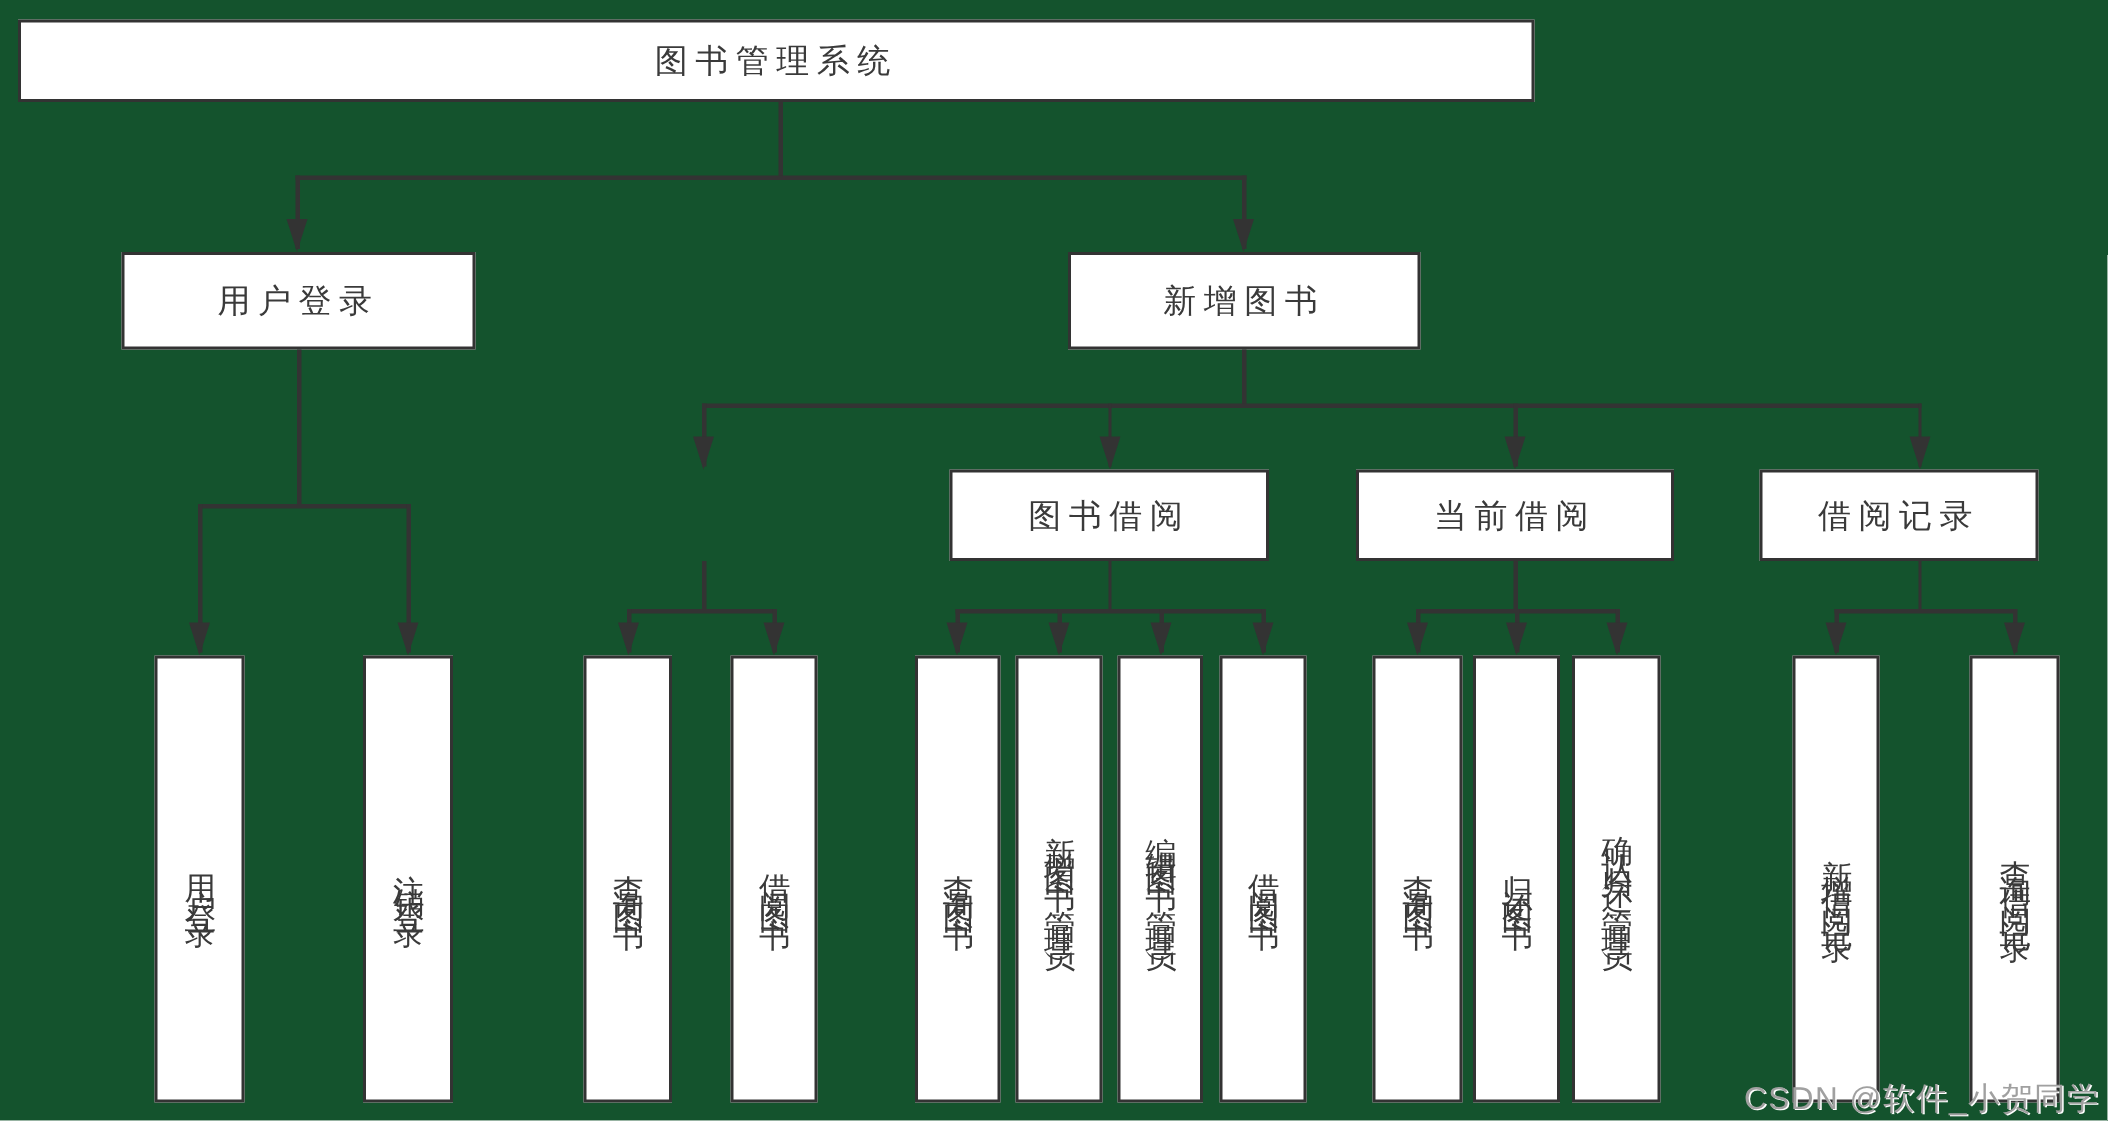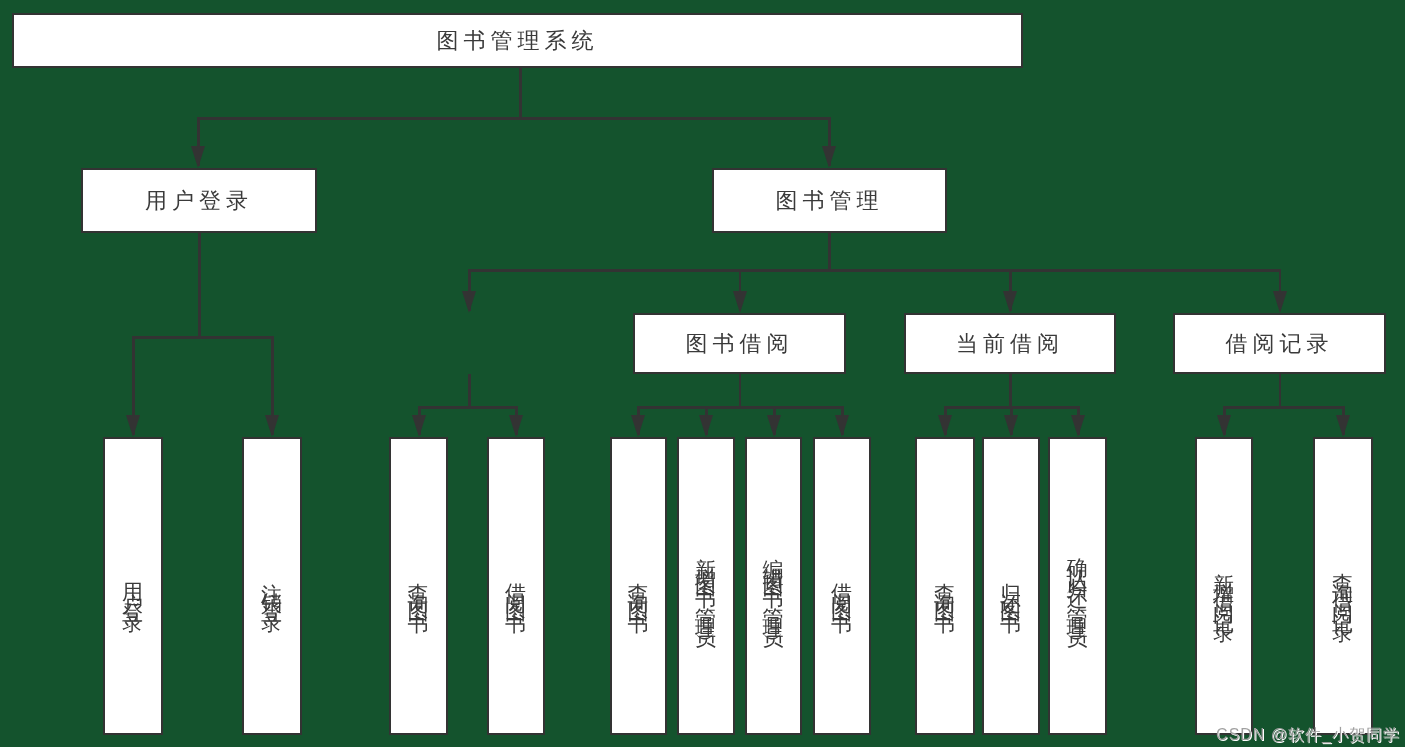--- a/index.html
+++ b/index.html
@@ -43,21 +43,21 @@
     position: absolute;
     width: 0; height: 0;
     border-left: 7.5px solid transparent;
     border-right: 7.5px solid transparent;
     border-top: 22px solid #333333;
   }
   .watermark {
     position: absolute;
     right: 5px;
     bottom: 1px;
-    font-size: 16px;
+    font-size: 21px;
     color: #a0a0a0;
     letter-spacing: 1px;
     text-shadow: 1px 1px 0 #ffffff;
     z-index: 10;
     white-space: nowrap;
   }
 </style>
 </head>
 <body>
 
@@ -71,21 +71,21 @@
   <div class="hline" style="left:197px; top:117px; width:634px;"></div>
   <div class="vline" style="left:197px; top:117px; height:49px;"></div>
   <div class="arrow" style="left:190.5px; top:146px;"></div>
   <div class="vline" style="left:828px; top:117px; height:49px;"></div>
   <div class="arrow" style="left:821.5px; top:146px;"></div>
 
   <div class="node" style="left:81px; top:168px; width:236px; height:65px;">
     <span class="hlabel">用户登录</span>
   </div>
   <div class="node" style="left:712px; top:168px; width:235px; height:65px;">
-    <span class="hlabel">图书管理</span>
+    <span class="hlabel">新增图书</span>
   </div>
 
   <div class="vline" style="left:198px; top:233px; height:104px;"></div>
   <div class="hline" style="left:132px; top:336px; width:141px;"></div>
   <div class="vline" style="left:132px; top:336px; height:99px;"></div>
   <div class="arrow" style="left:125.5px; top:415px;"></div>
   <div class="vline" style="left:271px; top:336px; height:99px;"></div>
   <div class="arrow" style="left:264.5px; top:415px;"></div>
 
   <div class="vline" style="left:828px; top:233px; height:38px;"></div>
@@ -98,21 +98,21 @@
   <div class="arrow" style="left:1002.5px; top:291px;"></div>
   <div class="vline" style="left:1278.5px; top:269px; height:42px;"></div>
   <div class="arrow" style="left:1272.5px; top:291px;"></div>
 
   <div class="node" style="left:633px; top:313px; width:213px; height:61px;">
     <span class="hlabel">图书借阅</span>
   </div>
   <div class="node" style="left:904px; top:313px; width:212px; height:61px;">
     <span class="hlabel">当前借阅</span>
   </div>
-  <div class="node" style="left:1173px; top:313px; width:213px; height:61px;text-align:center;">
+  <div class="node" style="left:1173px; top:313px; width:186px; height:61px;text-align:center;">
     <span class="hlabel">借阅记录</span>
   </div>
 
   <div class="vline" style="left:468px; top:374px; height:34px;"></div>
   <div class="hline" style="left:418px; top:406px; width:99px;"></div>
   <div class="vline" style="left:418px; top:406px; height:29px;"></div>
   <div class="arrow" style="left:411.5px; top:415px;"></div>
   <div class="vline" style="left:515px; top:406px; height:29px;"></div>
   <div class="arrow" style="left:508.5px; top:415px;"></div>
 

